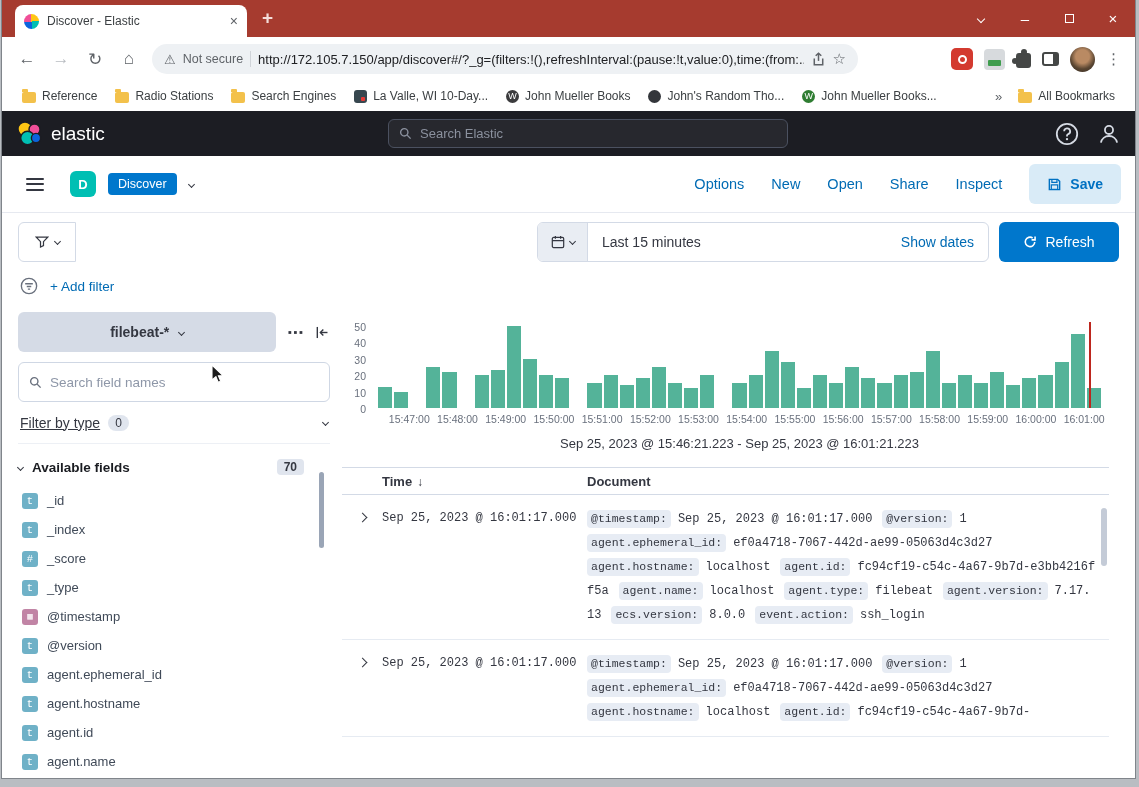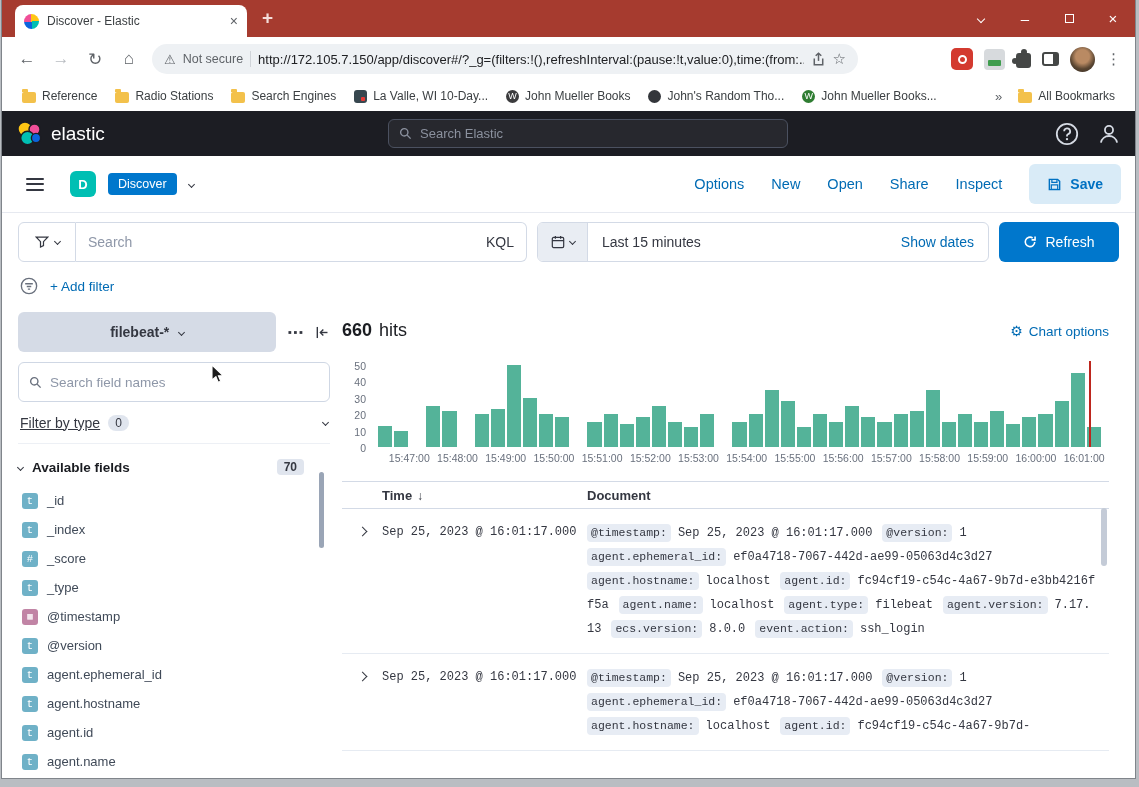--- a/index.html
+++ b/index.html
@@ -295,24 +295,20 @@
   </div>
 
   <div class="query-row">
     <div class="sg">
       <div class="filter-btn">
         <svg width="14" height="14" viewBox="0 0 16 16">
               <path d="M1.5 2.5h13L9.7 7.6v4.6l-3.4 1.6V7.6z" fill="none" stroke="#343741" stroke-width="1.4"></path>
             </svg>
         <span class="chev sm"></span>
       </div>
-      <div class="q-input">
-        <input type="text" placeholder="Search" style="">
-        <span class="kql">KQL</span>
-      </div>
     </div>
     <div class="date-group">
       <div class="cal-btn">
         <svg width="14" height="14" viewBox="0 0 16 16">
               <rect x="1.5" y="2.8" width="13" height="11.5" rx="1.5" fill="none" stroke="#343741" stroke-width="1.4"></rect>
               <path d="M1.5 6.4h13" stroke="#343741" stroke-width="1.4"></path>
               <path d="M5 1.2v3M11 1.2v3" stroke="#343741" stroke-width="1.4"></path>
             </svg>
         <span class="chev sm"></span>
       </div>
@@ -409,28 +405,20 @@
           </div>
           <div class="field-row">
             <span class="token tok-string">t</span>
             <span class="field-name">agent.name</span>
           </div>
         </div>
     <div class="sb-scroll"></div>
   </div>
 
   <div class="main">
-    <div class="hits-row">
-      <span class="hits-count">660</span>
-      <span class="hits-label">hits</span>
-      <span class="chart-opts">
-        <span class="gear">⚙</span>
-        <span>Chart options</span>
-      </span>
-    </div>
     <div class="chart-area">
       <div class="ylabs">
             <span style="top: 89px;">0</span>
             <span style="top: 72.6px;">10</span>
             <span style="top: 56.2px;">20</span>
             <span style="top: 39.8px;">30</span>
             <span style="top: 23.4px;">40</span>
             <span style="top: 7px;">50</span>
           </div>
       <div class="bars">
@@ -492,20 +480,21 @@
             <span style="left: 50.999%;">15:54:00</span>
             <span style="left: 57.666%;">15:55:00</span>
             <span style="left: 64.333%;">15:56:00</span>
             <span style="left: 71%;">15:57:00</span>
             <span style="left: 77.667%;">15:58:00</span>
             <span style="left: 84.334%;">15:59:00</span>
             <span style="left: 91.001%;">16:00:00</span>
             <span style="left: 97.668%;">16:01:00</span>
           </div>
     </div>
+    <div class="caption">Sep 25, 2023 @ 15:46:21.223 - Sep 25, 2023 @ 16:01:21.223</div>
     <div class="doc-table">
       <div class="t-head">
         <span></span>
         <span><span>Time</span><span class="sort">↓</span></span>
         <span>Document</span>
       </div>
       <div>
             <div class="t-row">
               <div class="expander">
                 <span class="chev right"></span>

